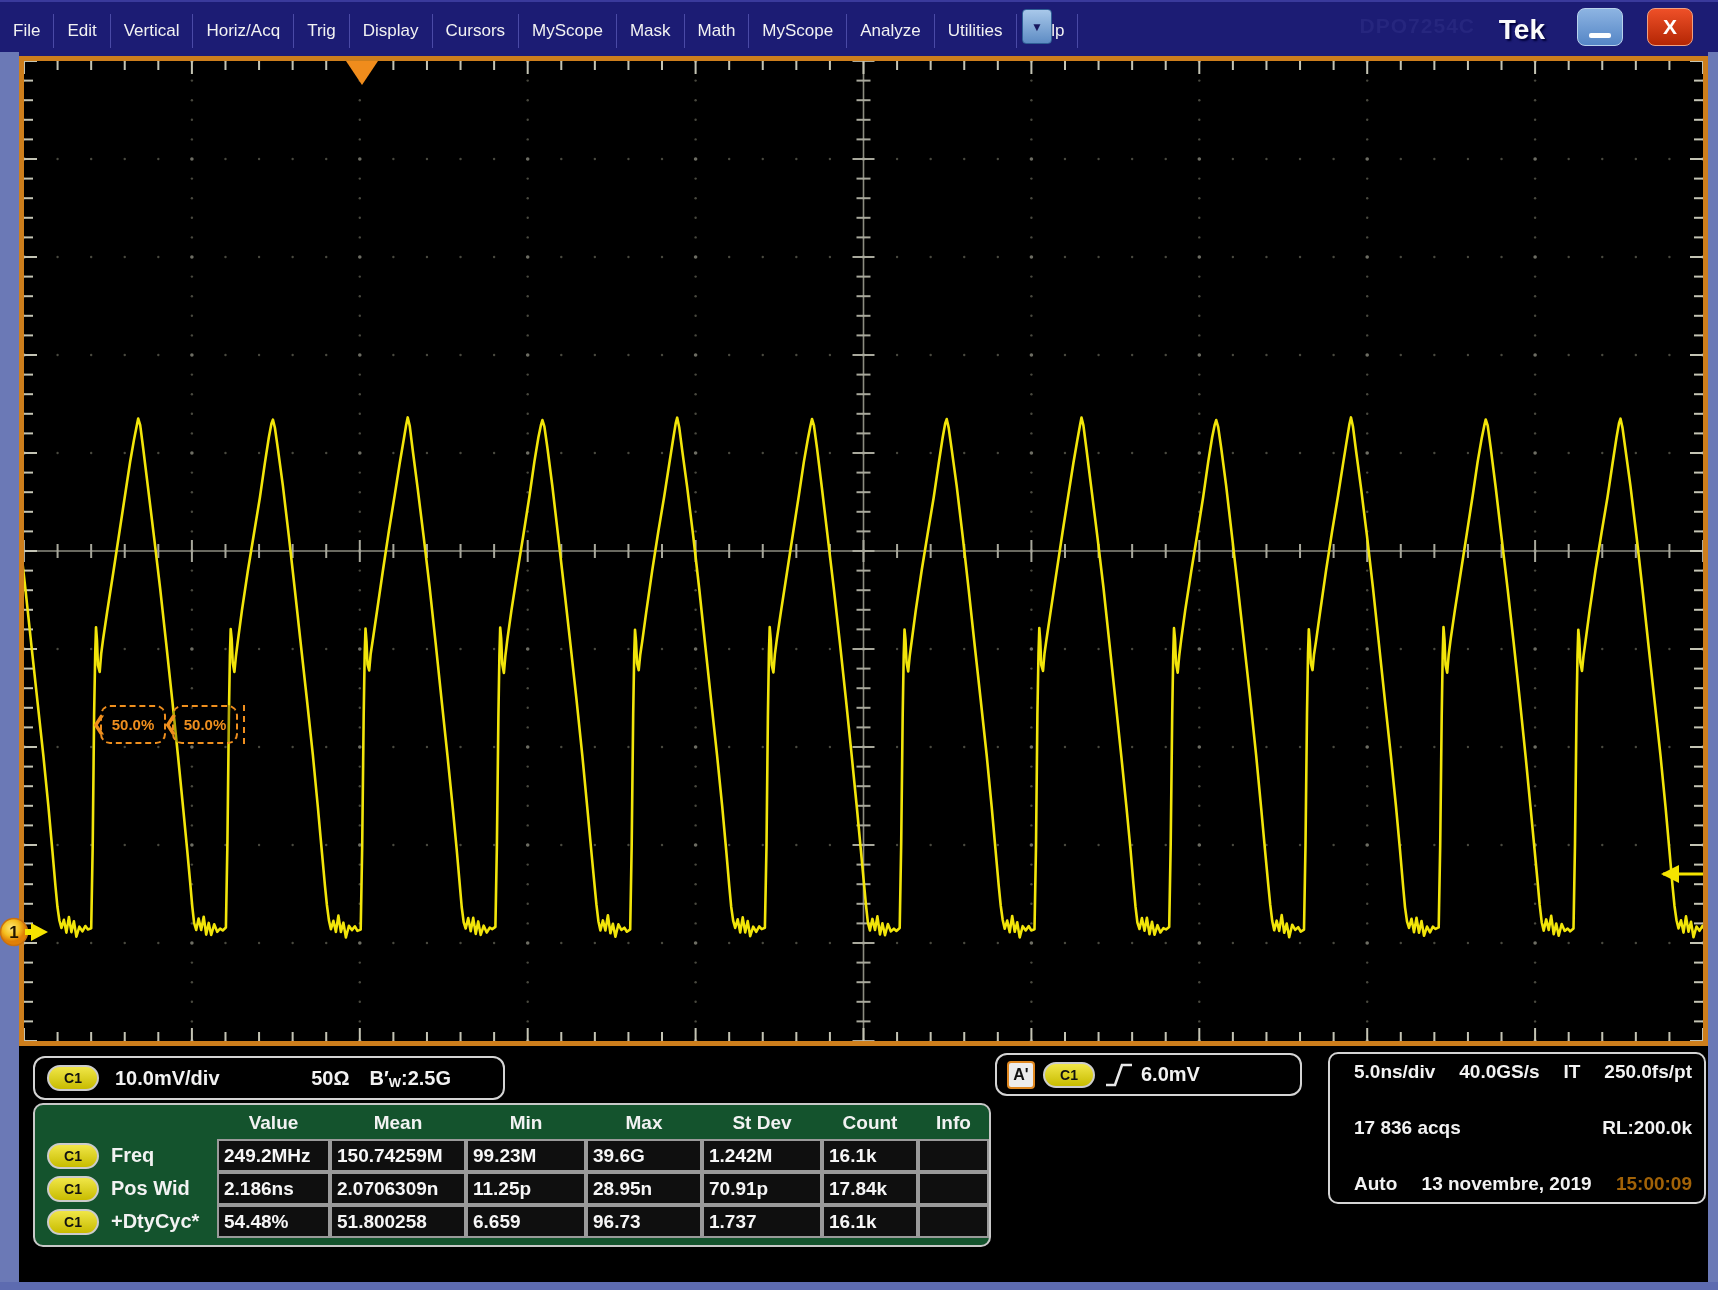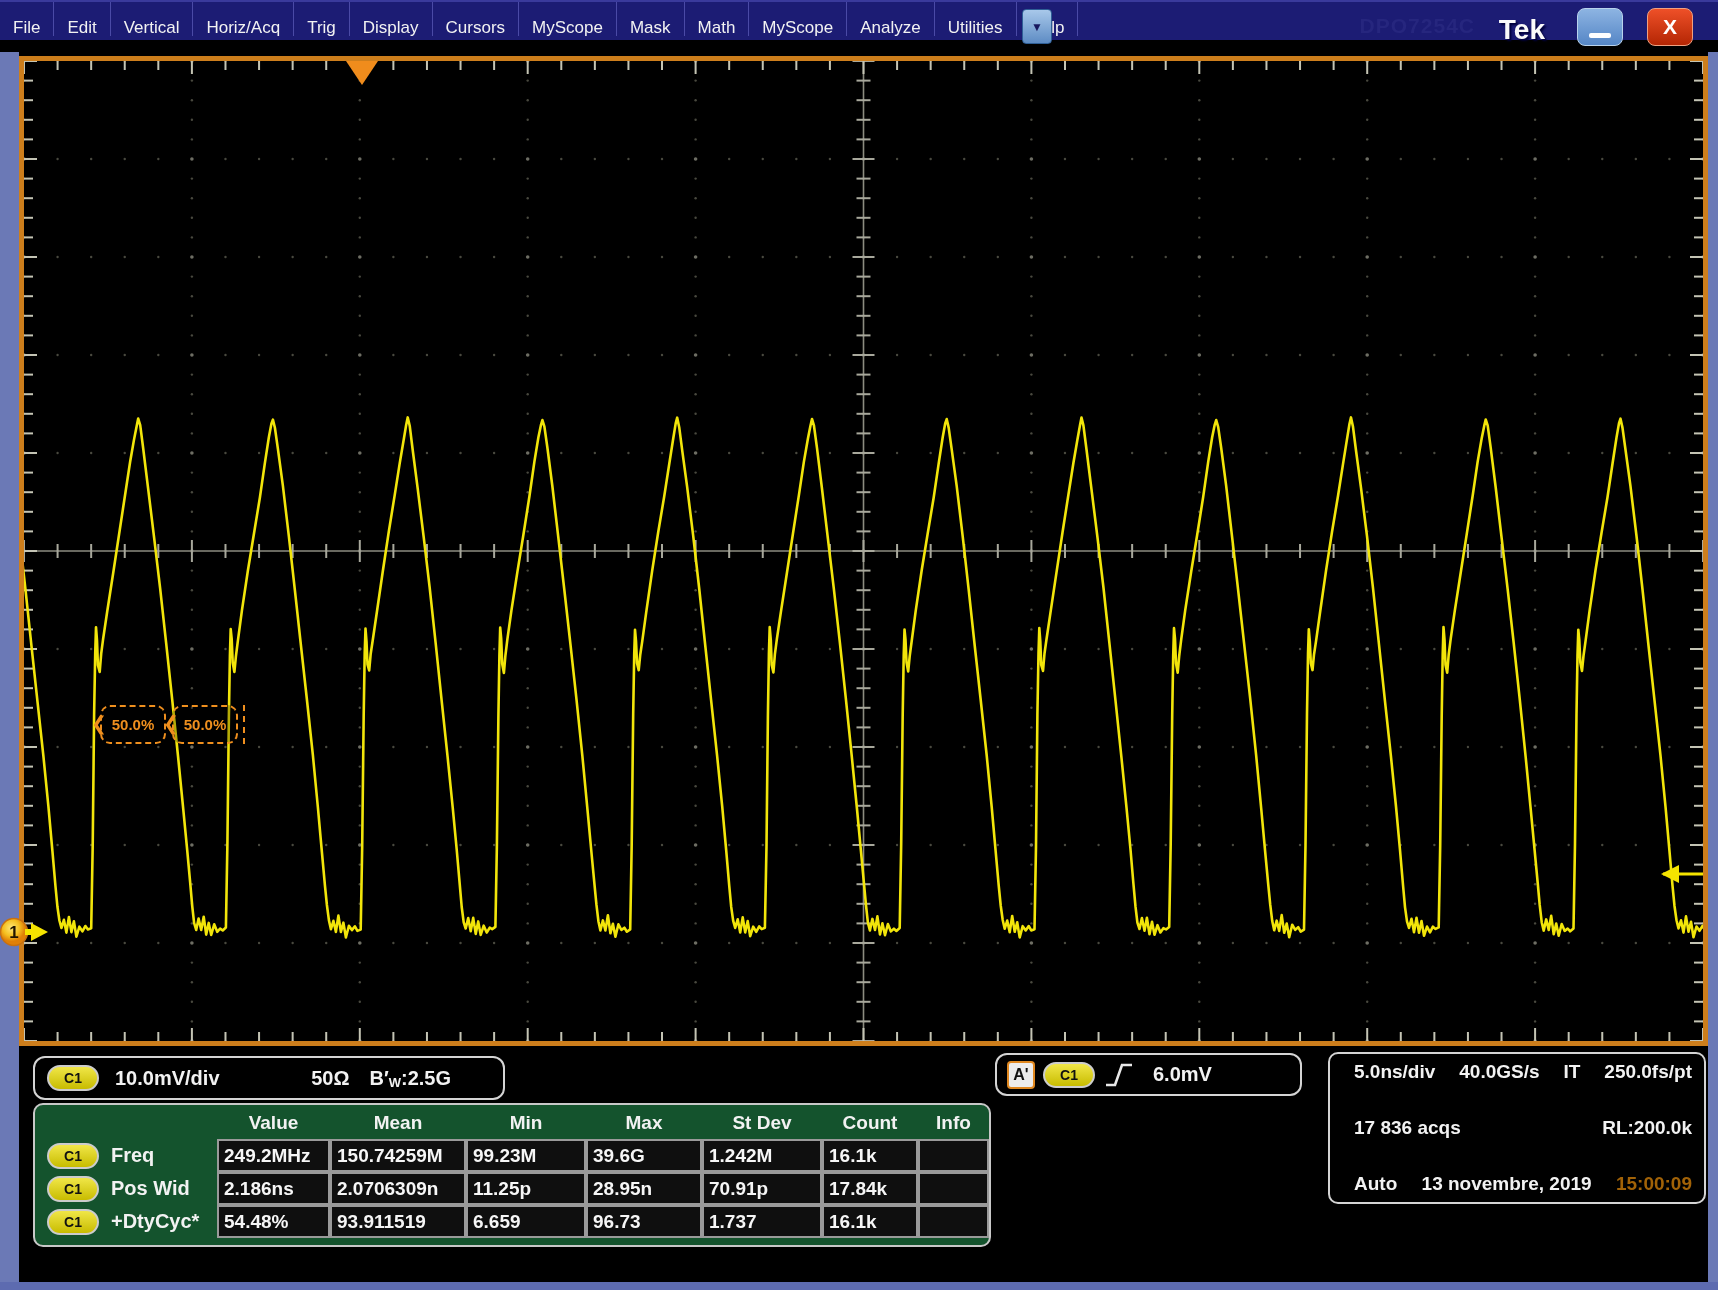--- a/index.html
+++ b/index.html
@@ -1,21 +1,21 @@
 <!DOCTYPE html>
 <html><head>
 <meta charset="utf-8">
 <style>
   html,body{margin:0;padding:0;background:#000;}
   *{box-sizing:border-box;font-family:"Liberation Sans",sans-serif;}
   #stage{position:relative;width:1718px;height:1290px;background:#000;overflow:hidden;}
 
   
-  #menubar{position:absolute;left:0;top:0;width:1718px;height:40px;background:#1c1c74;
-           border-top:2px solid #3a3a9c;display:flex;align-items:flex-start;}
+  #menubar{position:absolute;left:0;top:0;width:1718px;height:60px;background:#1c1c74;
+           border-top:2px solid #3a3a9c;display:flex;align-items:center;}
   .menu-item{color:#f2f2f2;font-size:17px;padding:0 13px;height:52px;display:flex;align-items:center;cursor:default;white-space:nowrap;}
   .menu-sep{width:1px;height:34px;background:#4a4aa6;}
   #menu-dropdown{position:absolute;left:1022px;top:9px;width:30px;height:35px;border-radius:4px;
         background:linear-gradient(#a8c8ea,#5e8cc4);border:1px solid #2f5f96;display:flex;align-items:center;justify-content:center;
         color:#17175e;font-size:12px;}
   #watermark{position:absolute;right:243px;top:0;height:52px;display:flex;align-items:center;
         color:#26267e;font-size:21px;font-weight:700;letter-spacing:1px;}
   #tek-logo{position:absolute;right:173px;top:0;height:60px;display:flex;align-items:center;
         color:#fafafa;font-size:28px;font-weight:700;text-shadow:2px 2px 2px #00003a;margin-left:15px;}
   .win-btn{position:absolute;top:8px;width:46px;height:38px;border-radius:8px;display:flex;align-items:center;justify-content:center;}
@@ -44,21 +44,21 @@
 
   
   .readout-box{position:absolute;border:2px solid #d4d4d4;border-radius:12px;background:#000;
         display:flex;align-items:center;color:#f2f2f2;font-weight:700;font-size:20px;}
   #ch-readout{left:33px;top:1056px;width:472px;height:44px;padding:0 52px 0 12px;}
   #ch-readout .scale{margin-left:16px;}
   #ch-readout .imp{margin-left:auto;}
   #ch-readout .bw{margin-left:20px;display:flex;align-items:center;}
   .bw-sub{font-size:13px;margin-top:8px;}
   #trig-readout{left:995px;top:1053px;width:307px;height:43px;padding:0 10px;}
-  #trig-readout .level{margin-left:18px;}
+  #trig-readout .level{margin-left:6px;}
 
   .badge{background:linear-gradient(#f0e648,#c8bc00);border:2px solid #cccccc;border-radius:14px;
         color:#111;font-size:14px;font-weight:700;width:52px;height:26px;
         display:flex;align-items:center;justify-content:center;flex:none;}
   .badge-a{width:28px;height:28px;border-radius:4px;background:#ececec;border:2px solid #e08820;
         color:#111;font-size:16px;font-weight:700;display:flex;align-items:center;justify-content:center;flex:none;margin-right:8px;}
 
   #info-panel{left:1328px;top:1052px;width:378px;height:152px;position:absolute;border:2px solid #d4d4d4;
         border-radius:10px;background:#000;color:#f2f2f2;font-weight:700;font-size:19px;
         display:flex;flex-direction:column;justify-content:space-between;padding:7px 12px;}
@@ -1555,21 +1555,21 @@
         <div class="v-cell">70.91p</div>
         <div class="v-cell">17.84k</div>
         <div class="v-cell"></div>
       </div>
       <div class="t-row t-data">
         <div class="label-cell">
           <div class="badge">C1</div>
           <span class="lbl">+DtyCyc*</span>
         </div>
         <div class="v-cell">54.48%</div>
-        <div class="v-cell">93.911519</div>
+        <div class="v-cell">51.800258</div>
         <div class="v-cell">6.659</div>
         <div class="v-cell">96.73</div>
         <div class="v-cell">1.737</div>
         <div class="v-cell">16.1k</div>
         <div class="v-cell"></div>
       </div>
     </div>
 
 </div>
 

